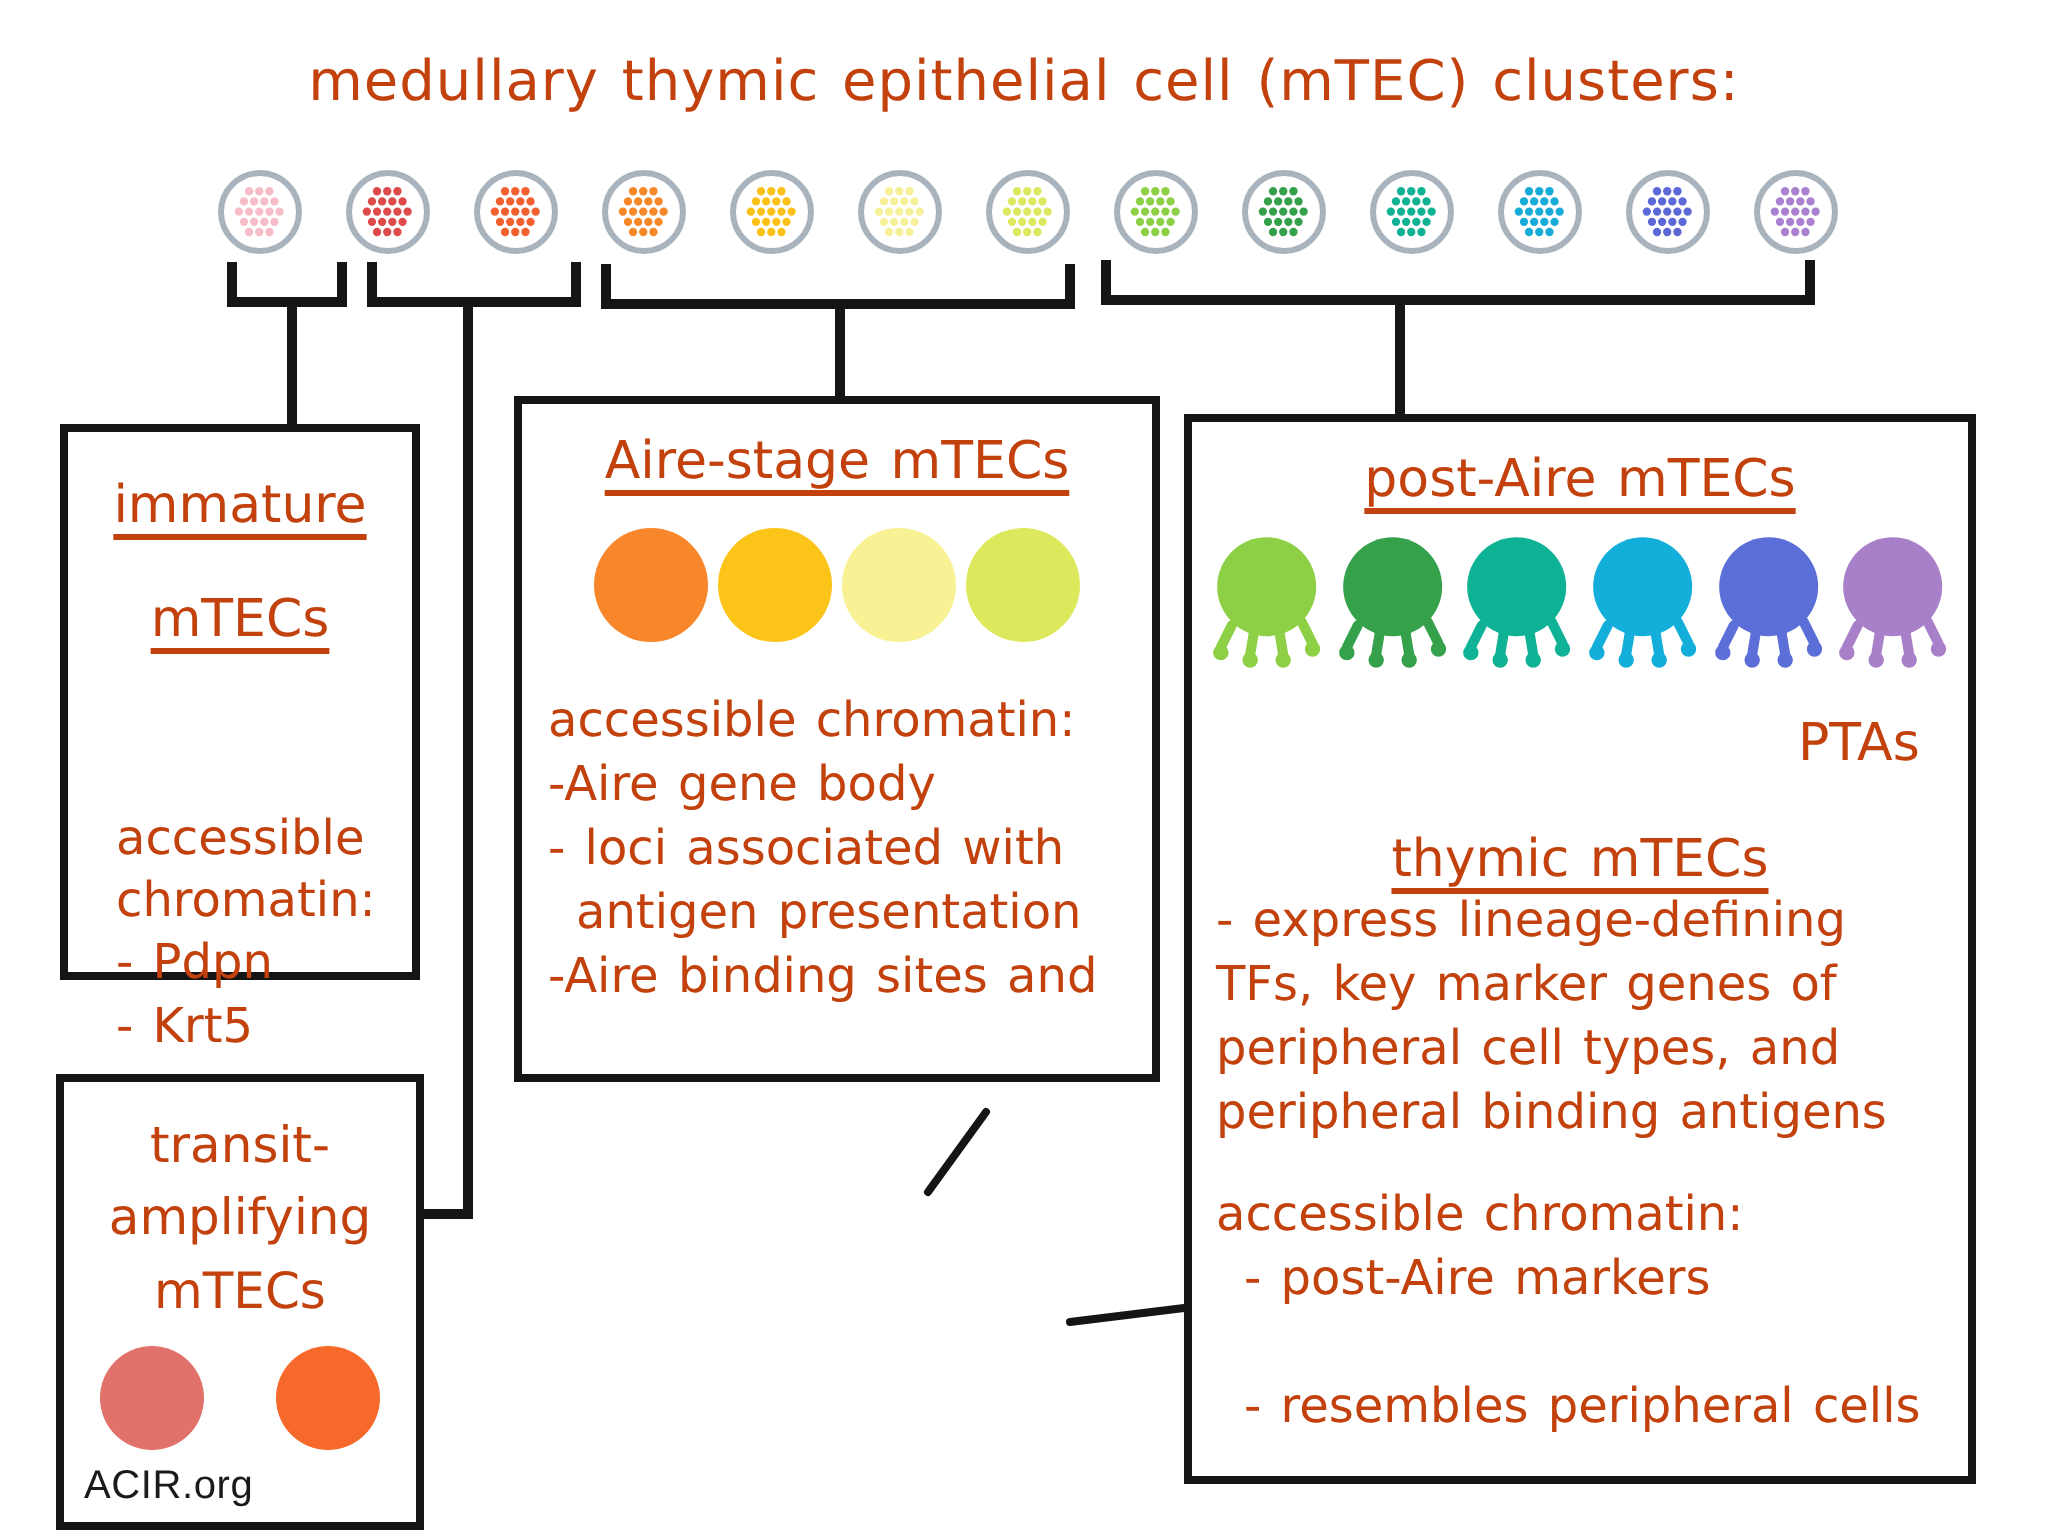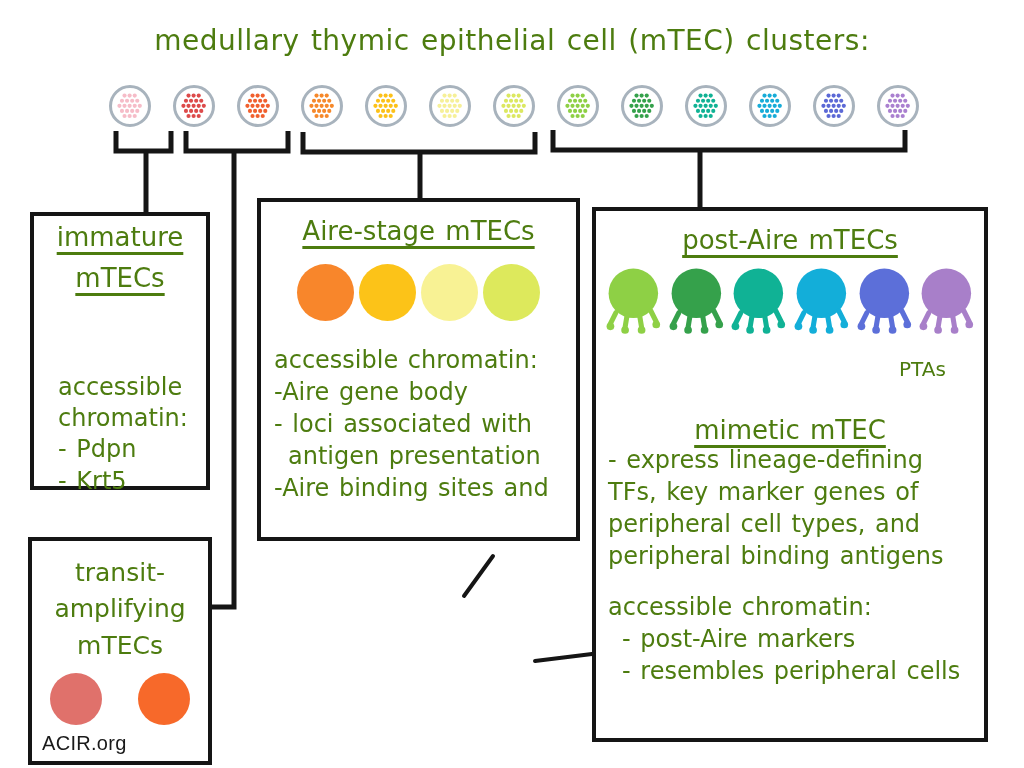--- a/index.html
+++ b/index.html
@@ -1,53 +1,53 @@
 <!DOCTYPE html>
 <html><head>
 <meta charset="utf-8">
 <style>
   html,body{margin:0;padding:0;background:#ffffff;}
   #stage{position:relative;width:1024px;height:768px;background:#ffffff;overflow:hidden;
          font-family:"DejaVu Sans",sans-serif;color:#151515;}
-  .hand{font-family:"DejaVu Sans",sans-serif;color:#4d7c0f;word-spacing:2px;}
+  .hand{font-family:"DejaVu Sans",sans-serif;color:#c2410c;word-spacing:2px;}
   .title{position:absolute;top:24px;left:0;width:100%;text-align:center;
          font-size:28px;letter-spacing:.5px;}
   
   .dish-row{position:absolute;left:109px;top:85px;display:flex;gap:22px;}
   .dish{width:42px;height:42px;box-sizing:border-box;border:3px solid #a8b3bd;
         border-radius:50%;background:#fff;display:flex;align-items:center;justify-content:center;}
   
   #overlay{position:absolute;left:0;top:0;pointer-events:none;}
   
   .box{position:absolute;border:4px solid #151515;background:#fff;box-sizing:border-box;}
   #box-immature{left:30px;top:212px;width:180px;height:278px;}
   #box-transit{left:28px;top:512px;width:184px;height:228px;margin-top:25px;}
   #box-aire{left:257px;top:198px;width:323px;height:343px;}
   #box-post{left:592px;top:207px;width:396px;height:535px;}
   .heading{font-size:26px;text-align:center;text-decoration:underline;
            text-decoration-thickness:2.5px;text-underline-offset:6px;}
   
-  #box-immature .heading{margin-top:2px;line-height:1.5;}
+  #box-immature .heading{margin-top:18px;line-height:1.5;}
   .im-cell{width:48px;height:48px;border-radius:50%;margin:16px auto 10px auto;}
   .im-lines{font-size:24px;line-height:1.3;padding-left:24px;}
   
   .ta-heading{margin-top:14px;font-size:25px;text-align:center;line-height:1.45;}
   .ta-cells{position:absolute;top:132px;left:0;width:100%;display:flex;gap:36px;justify-content:center;}
   .ta-cell{width:52px;height:52px;border-radius:50%;}
   .credit{position:absolute;left:10px;bottom:6px;font-size:20px;
           font-family:"Liberation Sans",sans-serif;color:#1a1a1a;letter-spacing:.3px;}
   
   #box-aire .heading{margin-top:14px;}
   .aire-cells{margin-top:18px;display:flex;gap:5px;justify-content:center;}
   .cell57{width:57px;height:57px;border-radius:50%;}
   .aire-lines{margin-top:24px;padding-left:13px;font-size:24px;line-height:1.33;}
   
   #box-post .heading{margin-top:14px;}
   .pa-blobs{position:absolute;top:54px;left:8px;right:8px;display:flex;gap:4px;justify-content:center;}
-  .pa-ptas{position:absolute;top:146px;left:303px;font-size:20px;}
+  .pa-ptas{position:absolute;top:146px;left:303px;font-size:26px;}
   .pa-mimetic-heading{position:absolute;top:190px;left:0;width:100%;}
   .pa-mimetic-lines{position:absolute;top:233px;left:12px;font-size:24px;line-height:1.34;}
   .pa-chromatin{position:absolute;top:380px;left:12px;font-size:24px;line-height:1.34;}
   
   .callout{position:absolute;left:252px;top:600px;width:296px;text-align:center;
            font-size:25px;line-height:1.22;}
 </style>
 </head>
 <body>
 
@@ -482,28 +482,28 @@
           <circle cx="7" cy="66" r="4.2" fill="#a87fc9"></circle>
           <line x1="25" y1="55" x2="23" y2="67" stroke="#a87fc9" stroke-width="5.5" stroke-linecap="round"></line>
           <circle cx="23" cy="70" r="4.2" fill="#a87fc9"></circle>
           <line x1="39" y1="55" x2="41" y2="67" stroke="#a87fc9" stroke-width="5.5" stroke-linecap="round"></line>
           <circle cx="41" cy="70" r="4.2" fill="#a87fc9"></circle>
           <line x1="51" y1="49" x2="57" y2="61" stroke="#a87fc9" stroke-width="5.5" stroke-linecap="round"></line>
           <circle cx="57" cy="64" r="4.2" fill="#a87fc9"></circle>
         </svg>
       </div>
     <div class="pa-ptas hand">PTAs</div>
-    <div class="pa-mimetic-heading heading hand">mimetic mTEC</div>
+    <div class="pa-mimetic-heading heading hand">thymic mTECs</div>
     <div class="pa-mimetic-lines hand">
         <div>- express lineage-defining</div>
         <div>TFs, key marker genes of</div>
         <div>peripheral cell types, and</div>
         <div>peripheral binding antigens</div>
       </div>
     <div class="pa-chromatin hand">
         <div>accessible chromatin:</div>
         <div style="padding-left: 14px;">- post-Aire markers</div>
-        <div style="padding-left: 14px;">- resembles peripheral cells</div>
+        <div style="padding-left: 14px; margin-top: 32px;">- resembles peripheral cells</div>
       </div>
   </div>
 
 
 </div>
 
 </body></html>

